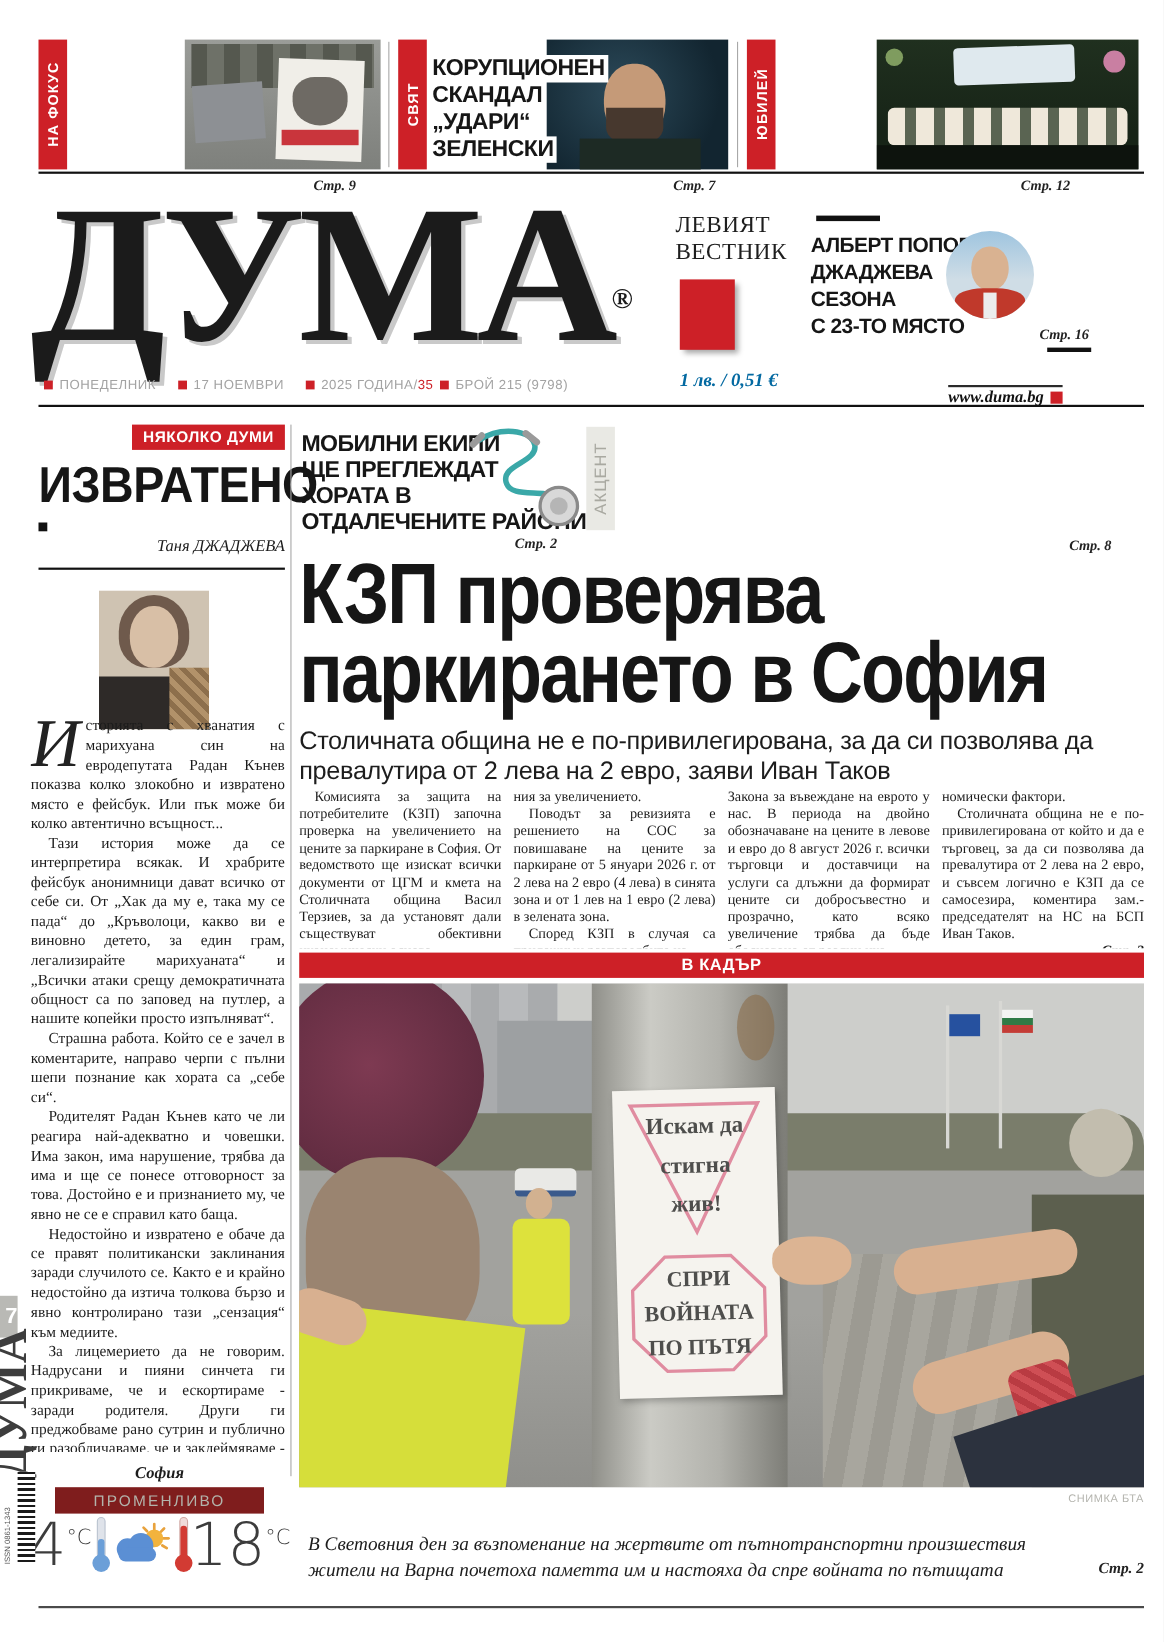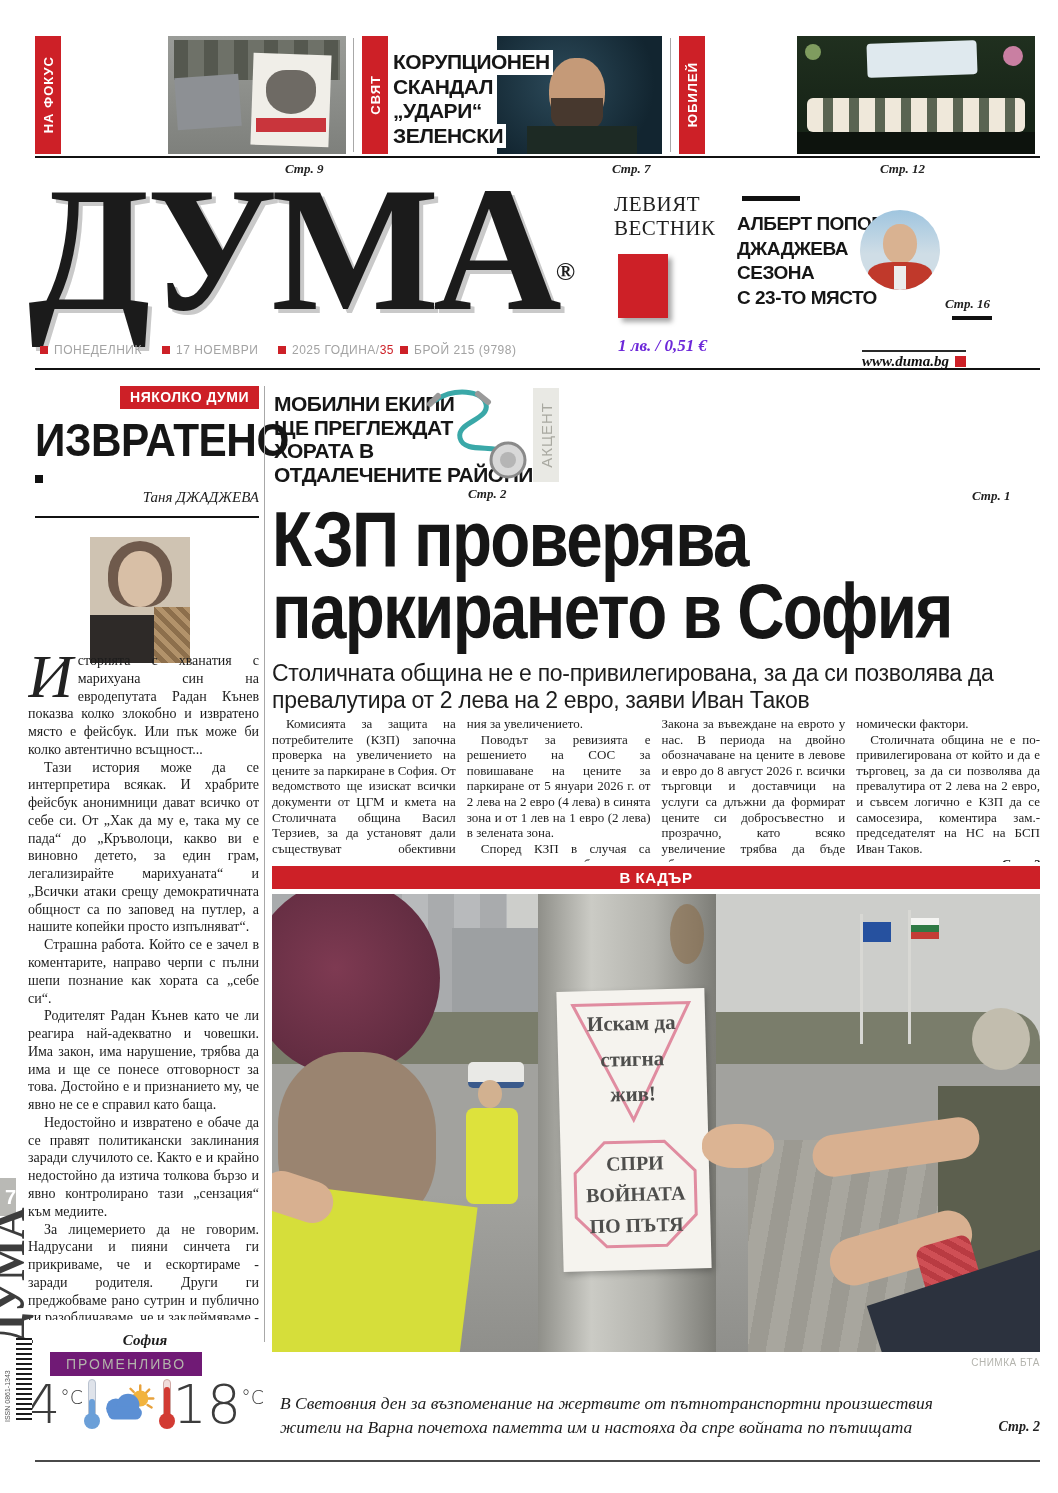--- a/index.html
+++ b/index.html
@@ -66,21 +66,21 @@
     <div class="shape" style="left:70px;top:6px;width:110px;height:34px;background:#dfe9ee;border-radius:4px;transform:rotate(-2deg);"></div>
     <div class="shape" style="left:10px;top:62px;width:218px;height:34px;background:repeating-linear-gradient(90deg,#efe8da 0 16px,#5a6452 16px 26px);border-radius:6px;"></div>
     <div class="shape" style="left:206px;top:10px;width:20px;height:20px;background:#c97fa2;border-radius:50%;"></div>
     <div class="shape" style="left:8px;top:8px;width:16px;height:16px;background:#7f9c5f;border-radius:50%;"></div>
     <div class="shape" style="left:0;top:96px;width:238px;height:22px;background:#0d130d;"></div>
   </div>
 
   <div class="abs hline" style="left:35px;top:156px;width:1005px;height:2px;"></div>
   <div class="abs pageref" style="left:285px;top:161px;">Стр. 9</div>
   <div class="abs pageref" style="left:612px;top:161px;">Стр. 7</div>
-  <div class="abs pageref" style="left:880px;top:161px;font-style:italic;">Стр. 12</div>
+  <div class="abs pageref" style="left:928px;top:161px;font-style:italic;">Стр. 12</div>
 
   <div class="abs" style="left:28px;top:168px;font-family:'Liberation Serif',serif;font-weight:700;font-size:178px;line-height:0.92;letter-spacing:-6px;color:#1b1b1b;text-shadow:4px 4px 0 #c9c9c9;">
     <span>ДУМА</span><span style="font-size:26px;vertical-align:120%;letter-spacing:0;text-shadow:none;">®</span>
   </div>
   <div class="abs" style="left:614px;top:192px;font-size:21px;line-height:1.15;color:#1e1e1e;letter-spacing:0.5px;">
     <span>ЛЕВИЯТ</span><br>
     <span>ВЕСТНИК</span>
   </div>
   <div class="abs" style="left:618px;top:254px;width:50px;height:64px;background:#cd2027;box-shadow:4px 4px 5px rgba(0,0,0,0.35);"></div>
 
@@ -109,21 +109,21 @@
     </div>
   <div class="abs dateitem" style="left:278px;top:343px;">
       <span class="sq"></span>
       <span>2025 ГОДИНА/</span>
       <span style="color:#cd2027;">35</span>
     </div>
   <div class="abs dateitem" style="left:400px;top:343px;">
       <span class="sq"></span>
       <span>БРОЙ 215 (9798)</span>
     </div>
-  <div class="abs" style="left:618px;top:336px;font-style:italic;font-weight:700;font-size:17px;color:#6d28d9;">1 лв. / 0,51 €</div>
+  <div class="abs" style="left:618px;top:336px;font-style:italic;font-weight:700;font-size:17px;color:#0369a1;">1 лв. / 0,51 €</div>
   <div class="abs" style="left:862px;top:350px;border-top:2px solid #2a2a2a;padding-top:1px;display:flex;align-items:center;gap:6px;">
     <span style="font-style:italic;font-weight:700;font-size:15px;color:#111;">www.duma.bg</span>
     <span style="width:11px;height:11px;background:#cd2027;display:inline-block;"></span>
   </div>
   <div class="abs hline" style="left:35px;top:368px;width:1005px;height:2px;"></div>
 
   <div class="abs" style="left:35px;top:386px;width:224px;text-align:right;">
     <span style="display:inline-block;background:#cd2027;color:#fff;font-family:'Liberation Sans',sans-serif;font-weight:700;font-size:14px;padding:3px 10px 4px 10px;letter-spacing:0.5px;">НЯКОЛКО ДУМИ</span>
     <div class="cond" style="font-size:46px;line-height:1;margin-top:8px;transform:scaleX(0.92);transform-origin:left;">ИЗВРАТЕНО</div>
     <div style="width:8px;height:8px;background:#111;margin-top:12px;"></div>
@@ -160,21 +160,21 @@
     <path d="M28 14 C46 2 74 4 78 18 C82 34 48 36 52 52 C56 68 86 58 96 66" fill="none" stroke="#3aa8a8" stroke-width="5" stroke-linecap="round"></path>
     <path d="M22 18 L30 10 M70 8 L80 16" stroke="#9a9a9a" stroke-width="6" stroke-linecap="round"></path>
     <circle cx="100" cy="74" r="17" fill="#d8d8d8" stroke="#8a8a8a" stroke-width="3"></circle>
     <circle cx="100" cy="74" r="8" fill="#b5b5b5"></circle>
   </svg>
   <div class="abs pageref" style="left:468px;top:486px;">Стр. 2</div>
 
   <div class="abs vlabel" style="left:533px;top:388px;height:94px;background:#e9e9e4;">
       <span style="color:#a9a9a1;font-size:15px;font-weight:400;letter-spacing:1px;">АКЦЕНТ</span>
     </div>
-  <div class="abs pageref" style="left:972px;top:488px;">Стр. 1</div>
+  <div class="abs pageref" style="left:972px;top:488px;">Стр. 8</div>
 
   <div class="abs" style="left:272px;top:504px;">
     <div class="cond" style="font-size:78px;line-height:0.92;letter-spacing:-2px;transform:scaleX(0.84);transform-origin:left top;white-space:nowrap;">КЗП проверява</div>
     <div class="cond" style="font-size:78px;line-height:0.92;letter-spacing:-2px;transform:scaleX(0.84);transform-origin:left top;white-space:nowrap;">паркирането в София</div>
   </div>
   <div class="abs" style="left:272px;top:660px;width:755px;font-family:'Liberation Sans',sans-serif;font-size:23px;line-height:1.18;color:#1d1d1d;letter-spacing:-0.3px;">Столичната община не е по-привилегирована, за да си позволява да превалутира от 2 лева на 2 евро, заяви Иван Таков</div>
 
   <div class="abs serifbody" style="left:272px;top:716px;width:768px;height:146px;overflow:hidden;display:flex;gap:11px;">
     <div style="width:184px;">
       <p>Комисията за защита на потребителите (КЗП) започна проверка на увеличението на цените за паркиране в София. От ведомството ще изискат всички документи от ЦГМ и кмета на Столичната община Васил Терзиев, за да установят дали съществуват обективни икономически основа-</p>
@@ -247,21 +247,21 @@
 
   <div class="abs" style="left:900px;top:1357px;width:140px;text-align:right;font-family:'Liberation Sans',sans-serif;font-size:10px;color:#b4b4ae;letter-spacing:0.5px;">СНИМКА БТА</div>
 
   <div class="abs" style="left:280px;top:1392px;width:760px;">
     <span style="font-style:italic;font-size:17.5px;line-height:1.35;color:#1c1c1c;display:inline-block;width:700px;">В Световния ден за възпоменание на жертвите от пътнотранспортни произшествия жители на Варна почетоха паметта им и настояха да спре войната по пътищата</span>
     <span class="pageref" style="position:absolute;right:0;bottom:4px;font-size:14px;">Стр. 2</span>
   </div>
   <div class="abs" style="left:35px;top:1460px;width:1005px;height:2px;background:#4a4a4a;"></div>
 
   <div class="abs" style="left:30px;top:1332px;width:230px;text-align:center;font-style:italic;font-weight:700;font-size:15px;color:#1c1c1c;">София</div>
-  <div class="abs" style="left:50px;top:1352px;width:152px;height:24px;background:#701a75;display:flex;align-items:center;justify-content:center;">
+  <div class="abs" style="left:50px;top:1352px;width:190px;height:24px;background:#7f1d1d;display:flex;align-items:center;justify-content:center;">
     <span style="font-family:'Liberation Sans',sans-serif;font-size:14px;letter-spacing:2px;color:#b3b3ab;">ПРОМЕНЛИВО</span>
   </div>
   <div class="abs" style="left:26px;top:1378px;width:238px;display:flex;align-items:center;justify-content:space-between;">
     <div style="font-family:'DejaVu Sans',sans-serif;font-size:54px;font-weight:200;color:#3c3c3c;line-height:1;"><span>4</span><sup style="font-size:19px;">°C</sup></div>
     <div style="position:relative;width:18px;height:52px;">
       <div style="position:absolute;left:5px;top:0;width:8px;height:38px;background:#dfe3ea;border:1px solid #b9c2cf;border-radius:6px;"></div>
       <div style="position:absolute;left:6px;top:20px;width:6px;height:18px;background:#6b9fd8;border-radius:3px;"></div>
       <div style="position:absolute;left:1px;top:34px;width:16px;height:16px;background:#6b9fd8;border-radius:50%;"></div>
     </div>
     <svg width="74" height="52" viewBox="0 0 74 52">

